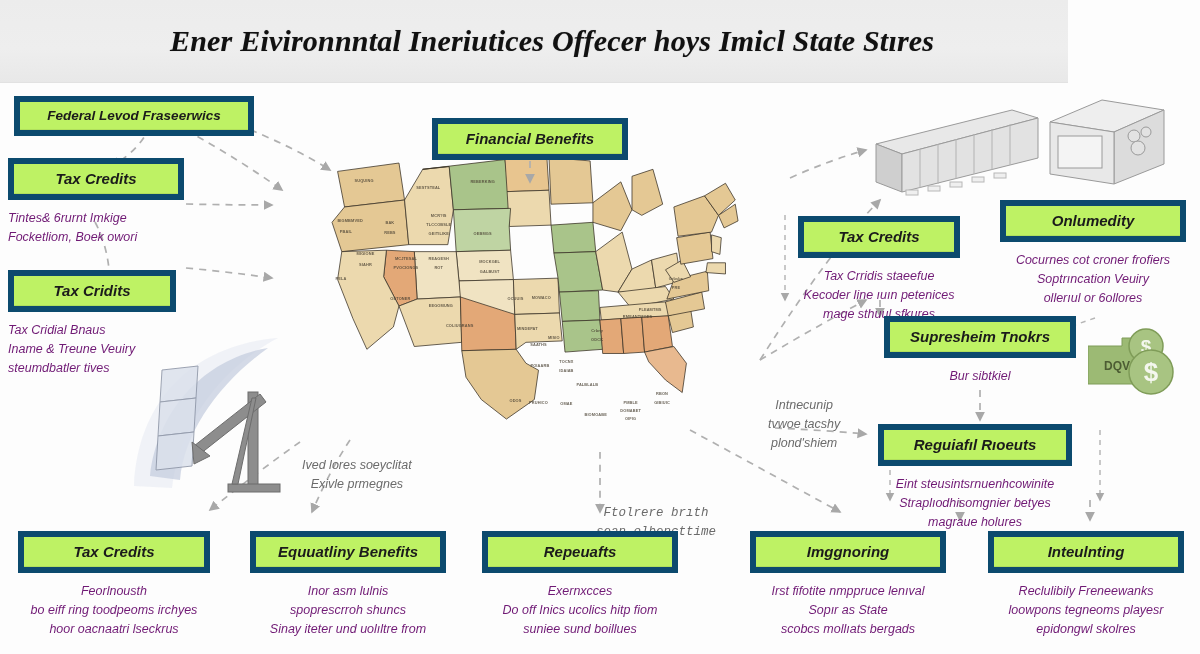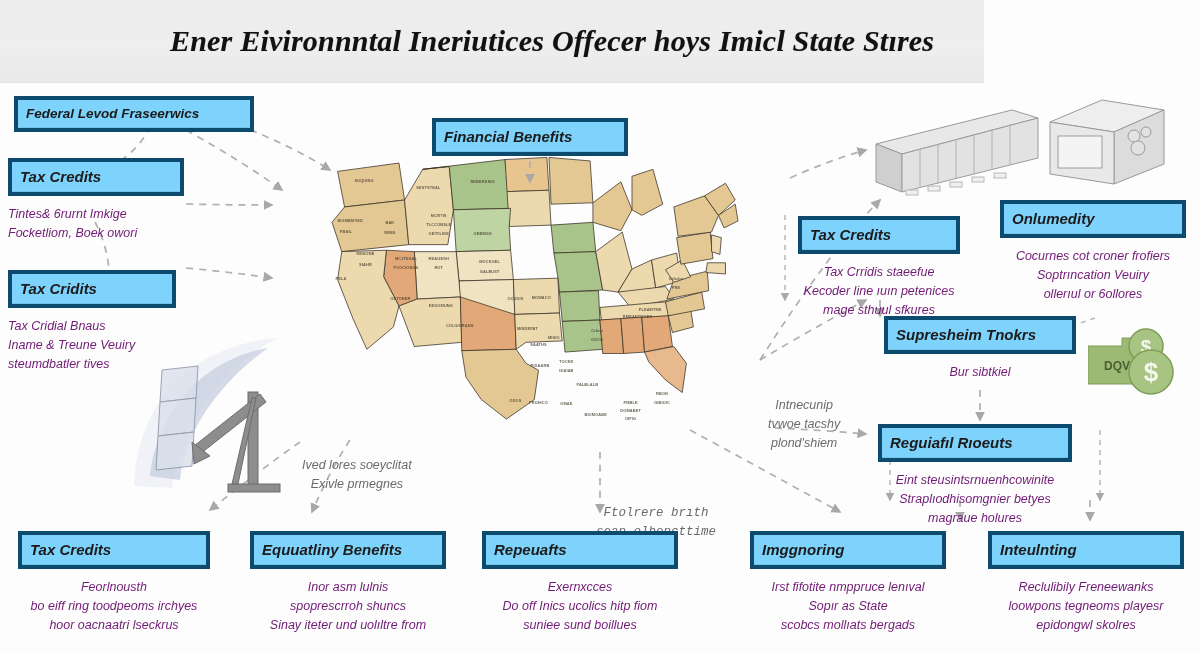--- a/index.html
+++ b/index.html
@@ -7,40 +7,40 @@
     width:1200px;height:654px;
     background:#ffffff;
     font-family:"Liberation Sans", sans-serif;
     overflow:hidden;
     position:relative;
   }
   #root{position:relative;width:1200px;height:654px;background:#fdfdfd;}
 
   
   .header{
-    position:absolute;left:0;top:0;width:984px;height:82px;
+    position:absolute;left:0;top:0;width:1068px;height:82px;
     background:linear-gradient(180deg,#ececec 0%,#eeeeee 60%,#e8e8e8 100%);
     border-bottom:1px solid #e2e2e2;
   }
   .header-title{
     position:absolute;left:170px;top:24px;
     font-family:"Liberation Serif", serif;
     font-weight:bold;font-style:italic;
     font-size:30px;letter-spacing:.2px;color:#111;
     white-space:nowrap;
     text-shadow:0 0 1px rgba(0,0,0,.25);
   }
 
   
   .block{position:absolute;}
   .block .bar{
-    background:#7dd3fc;
-    border:4px solid #0c4a6e;
+    background:#bef264;
+    border:6px solid #0c4a6e;
     box-shadow:inset 0 -1px 0 rgba(0,0,0,.07);
-    text-align:left;
+    text-align:center;
     padding:6px 8px 7px;
     font-weight:bold;font-style:italic;
     font-size:15px;color:#1b1b1b;
     white-space:nowrap;overflow:hidden;
   }
   .block .body{
     margin-top:9px;
     text-align:center;
     font-style:italic;
     font-size:12.5px;

